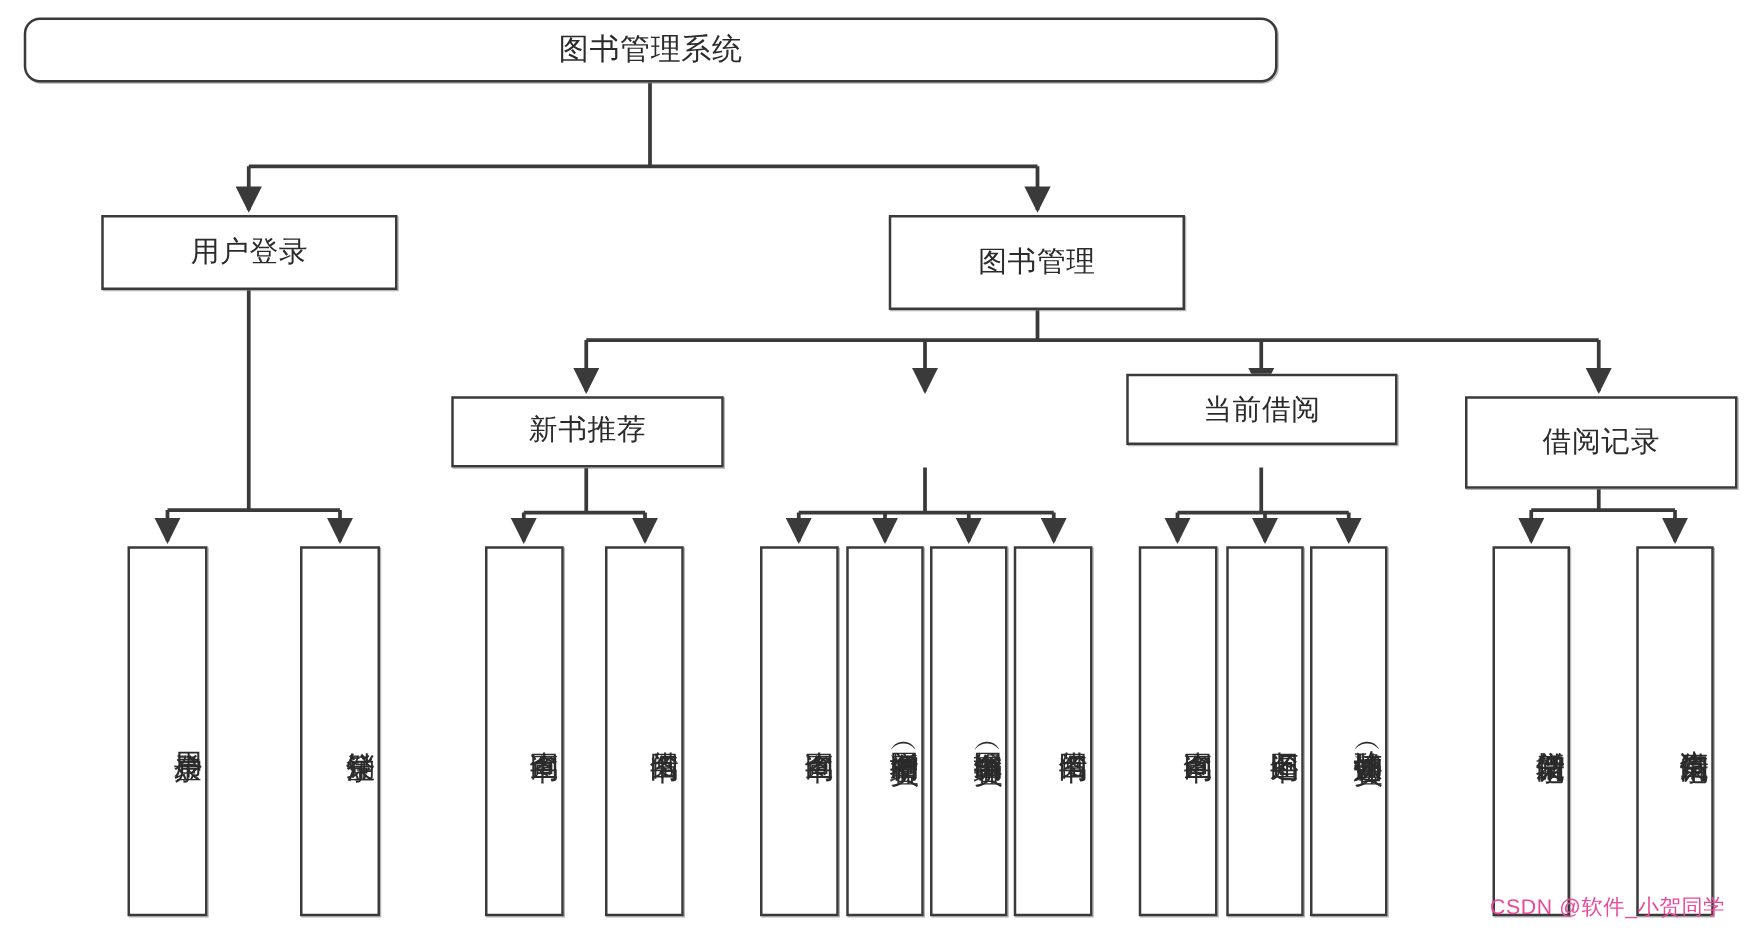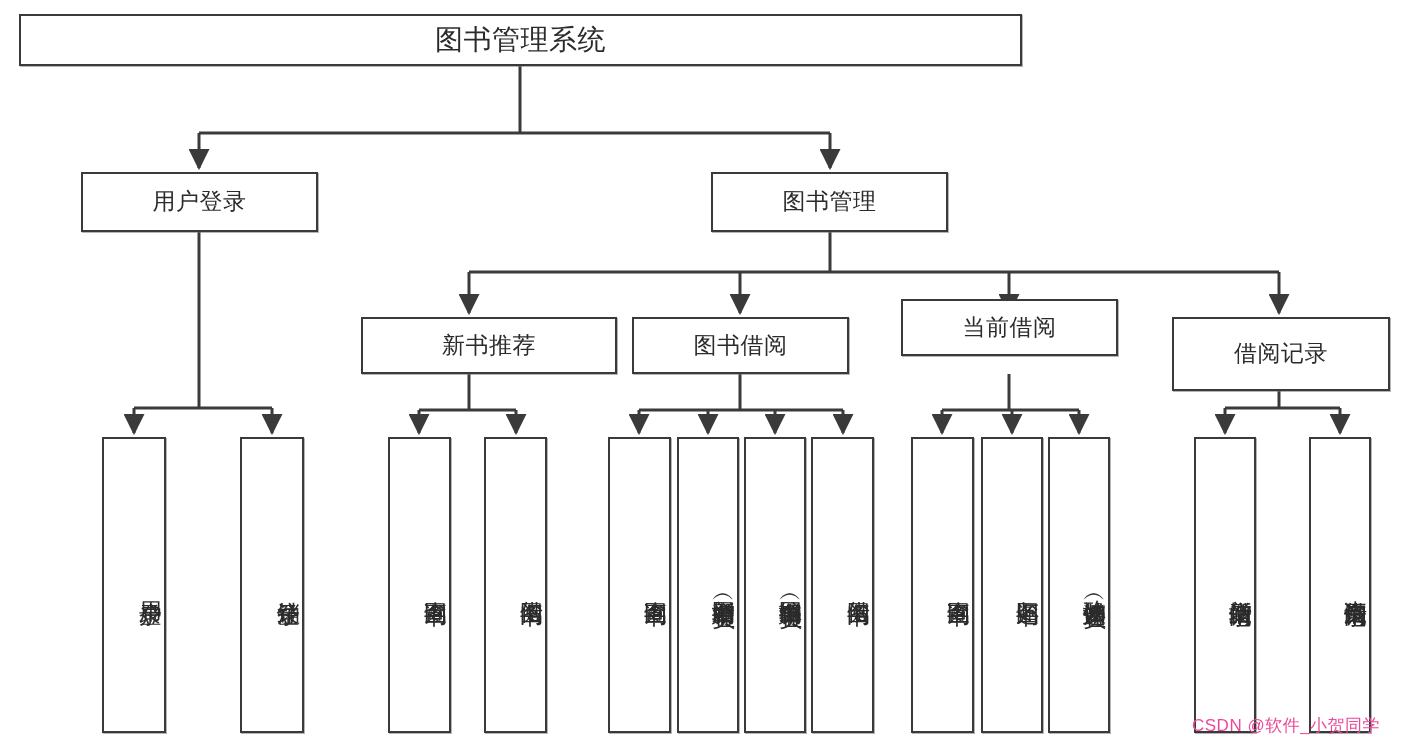--- a/index.html
+++ b/index.html
@@ -35,21 +35,22 @@
     color: #2b2b2b;
     box-shadow: 1px 1px 0 rgba(120,120,120,0.55);
   }
   .node-box.horizontal {
     font-size: 23px;
     line-height: 1.2;
     letter-spacing: 0.5px;
     white-space: nowrap;
   }
   .node-box.root {
-    font-size: 28px;
+    font-size: 24px;
+    border-radius: 13px;
   }
   .node-box.vertical {
     writing-mode: vertical-rl;
     text-orientation: upright;
     font-size: 23px;
     line-height: 1.15;
     letter-spacing: 1px;
     padding: 4px 0;
     align-items: flex-start;
     justify-content: center;
@@ -118,24 +119,23 @@
       <path d="M 1279 374 L 1279 408"></path>
       <path d="M 1225 408 L 1340 408"></path>
       <path d="M 1225 408 L 1225 433" marker-end="url(#arrow)"></path>
       <path d="M 1340 408 L 1340 433" marker-end="url(#arrow)"></path>
     </g>
   </svg>
 
   <div class="node-box horizontal root" style="left: 19px; top: 14px; width: 1003px; height: 52px;">图书管理系统</div>
 
   <div class="node-box horizontal" style="left: 81px; top: 172px; width: 237px; height: 60px;">用户登录</div>
-  <div class="node-box horizontal" style="left: 711px; top: 172px; width: 237px; height: 60px;">图书管理</div>
+  <div class="node-box horizontal" style="left: 711px; top: 172px; width: 237px; height: 76px;">图书管理</div>
 
-  <div class="node-box horizontal" style="left: 361px; top: 317px; width: 256px; height: 57px;">新书推荐</div>
-  <div class="node-box horizontal" style="left: 632px; top: 317px; width: 217px; height: 57px;">图书借阅</div>
+  <div class="node-box horizontal" style="left: 361px; top: 317px; width: 218px; height: 57px; font-family: Liberation Mono, monospace;">新书推荐</div>
   <div class="node-box horizontal" style="left: 901px; top: 299px; width: 217px; height: 57px;">当前借阅</div>
   <div class="node-box horizontal" style="left: 1172px; top: 317px; width: 218px; height: 74px;">借阅记录</div>
 
   <div class="node-box vertical" style="left: 102px; top: 437px; width: 64px; height: 296px;">用户登录</div>
   <div class="node-box vertical" style="left: 240px; top: 437px; width: 64px; height: 296px;">注销登录</div>
   <div class="node-box vertical" style="left: 388px; top: 437px; width: 63px; height: 296px;">查询图书</div>
   <div class="node-box vertical" style="left: 484px; top: 437px; width: 63px; height: 296px;">借阅图书</div>
   <div class="node-box vertical" style="left: 608px; top: 437px; width: 63px; height: 296px;">查询图书</div>
   <div class="node-box vertical tall-text" style="left: 677px; top: 437px; width: 62px; height: 296px;">新增图书（管理员）</div>
   <div class="node-box vertical tall-text" style="left: 744px; top: 437px; width: 62px; height: 296px;">编辑图书（管理员）</div>

